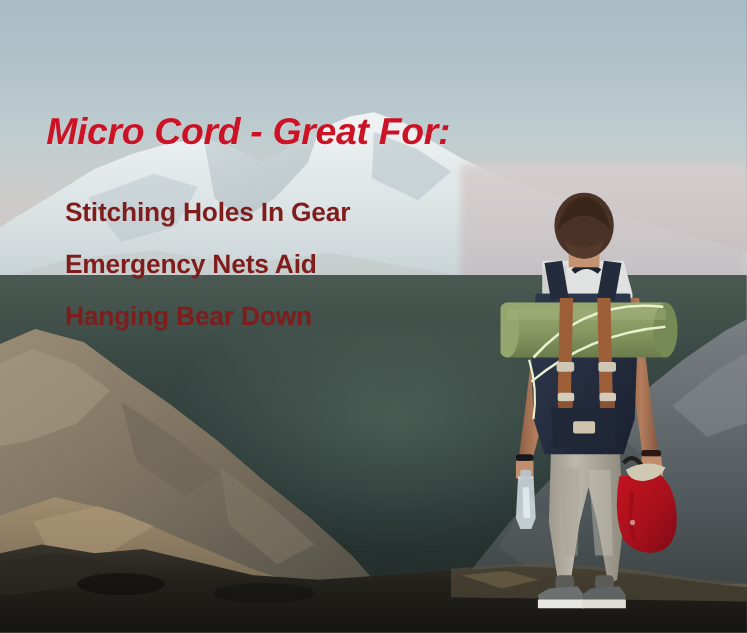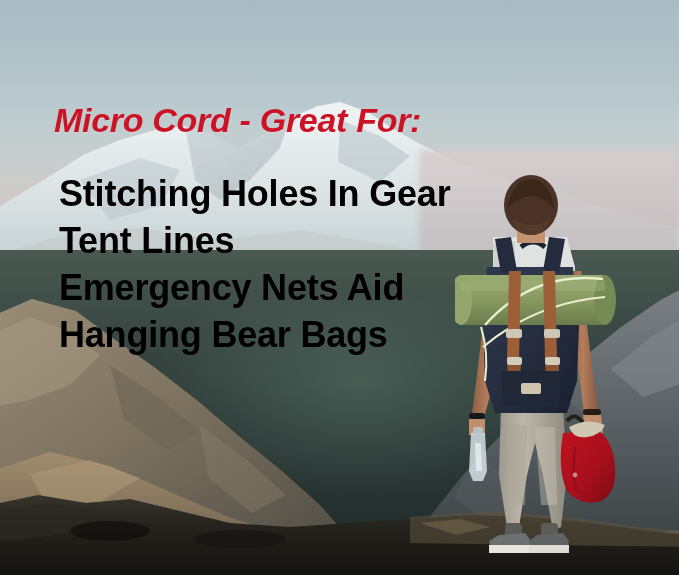--- a/index.html
+++ b/index.html
@@ -64,37 +64,37 @@
   
   .fg-rock{position:absolute;left:-10px;bottom:-6px;width:700px;height:120px;}
   .fg-rock svg{display:block;}
 
   
   .hiker{position:absolute;left:455px;top:175px;width:185px;height:400px;}
   .hiker svg{display:block;}
 
   
   .headline{
-    position:absolute;left:54px;top:78px;
+    position:absolute;left:42px;top:78px;
     font-size:34px;
     font-weight:bold;
     font-style:italic;
     letter-spacing:-.3px;
     color:#cc1326;
     white-space:nowrap;
     text-shadow:0 1px 1px rgba(255,255,255,.25);
   }
   .bullets{
     position:absolute;left:59px;top:170px;
     width:430px;
   }
   .bullet{
-    font-size:36px;
+    font-size:24px;
     font-weight:bold;
-    color:#000000;
+    color:#7f1d1d;
     line-height:47px;
     letter-spacing:-.2px;
     white-space:nowrap;
   }
 </style>
 </head>
 <body>
 
 <div id="stage">
 
@@ -308,18 +308,17 @@
       <path d="M114 252 q18 -10 36 -2 q-4 10 -18 12 q-14 2 -18 -10 Z" fill="#cfc9b4"></path>
       <path d="M120 272 q-4 28 2 46" stroke="#8c0c16" stroke-width="3" fill="none" opacity=".6"></path>
       <circle cx="120" cy="300" r="2.4" fill="#e2b7b7" opacity=".7"></circle>
     </svg>
   </div>
 
   <h1 class="headline">Micro Cord - Great For:</h1>
 
   <div class="bullets">
     <div class="bullet">Stitching Holes In Gear</div>
-    <div class="bullet">Tent Lines</div>
     <div class="bullet">Emergency Nets Aid</div>
-    <div class="bullet">Hanging Bear Bags</div>
+    <div class="bullet">Hanging Bear Down</div>
   </div>
 
 </div>
 
 </body></html>

